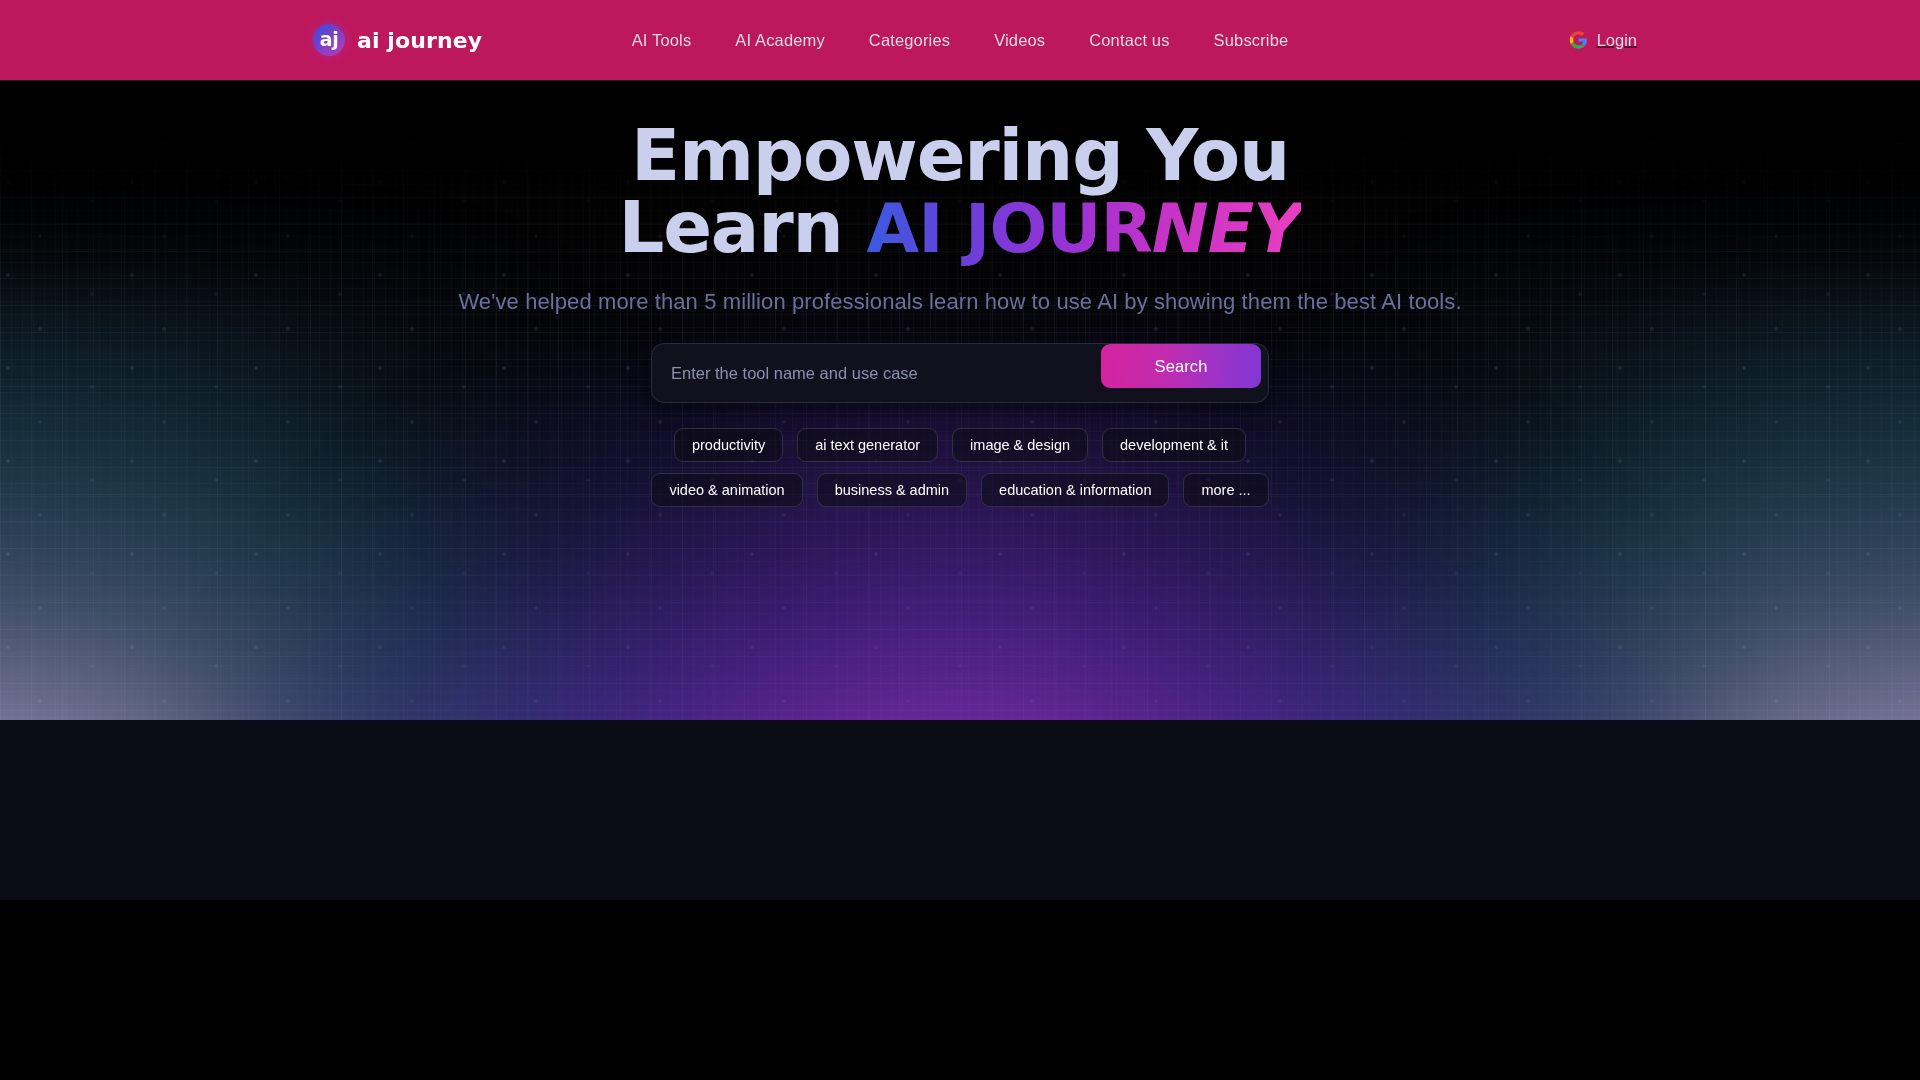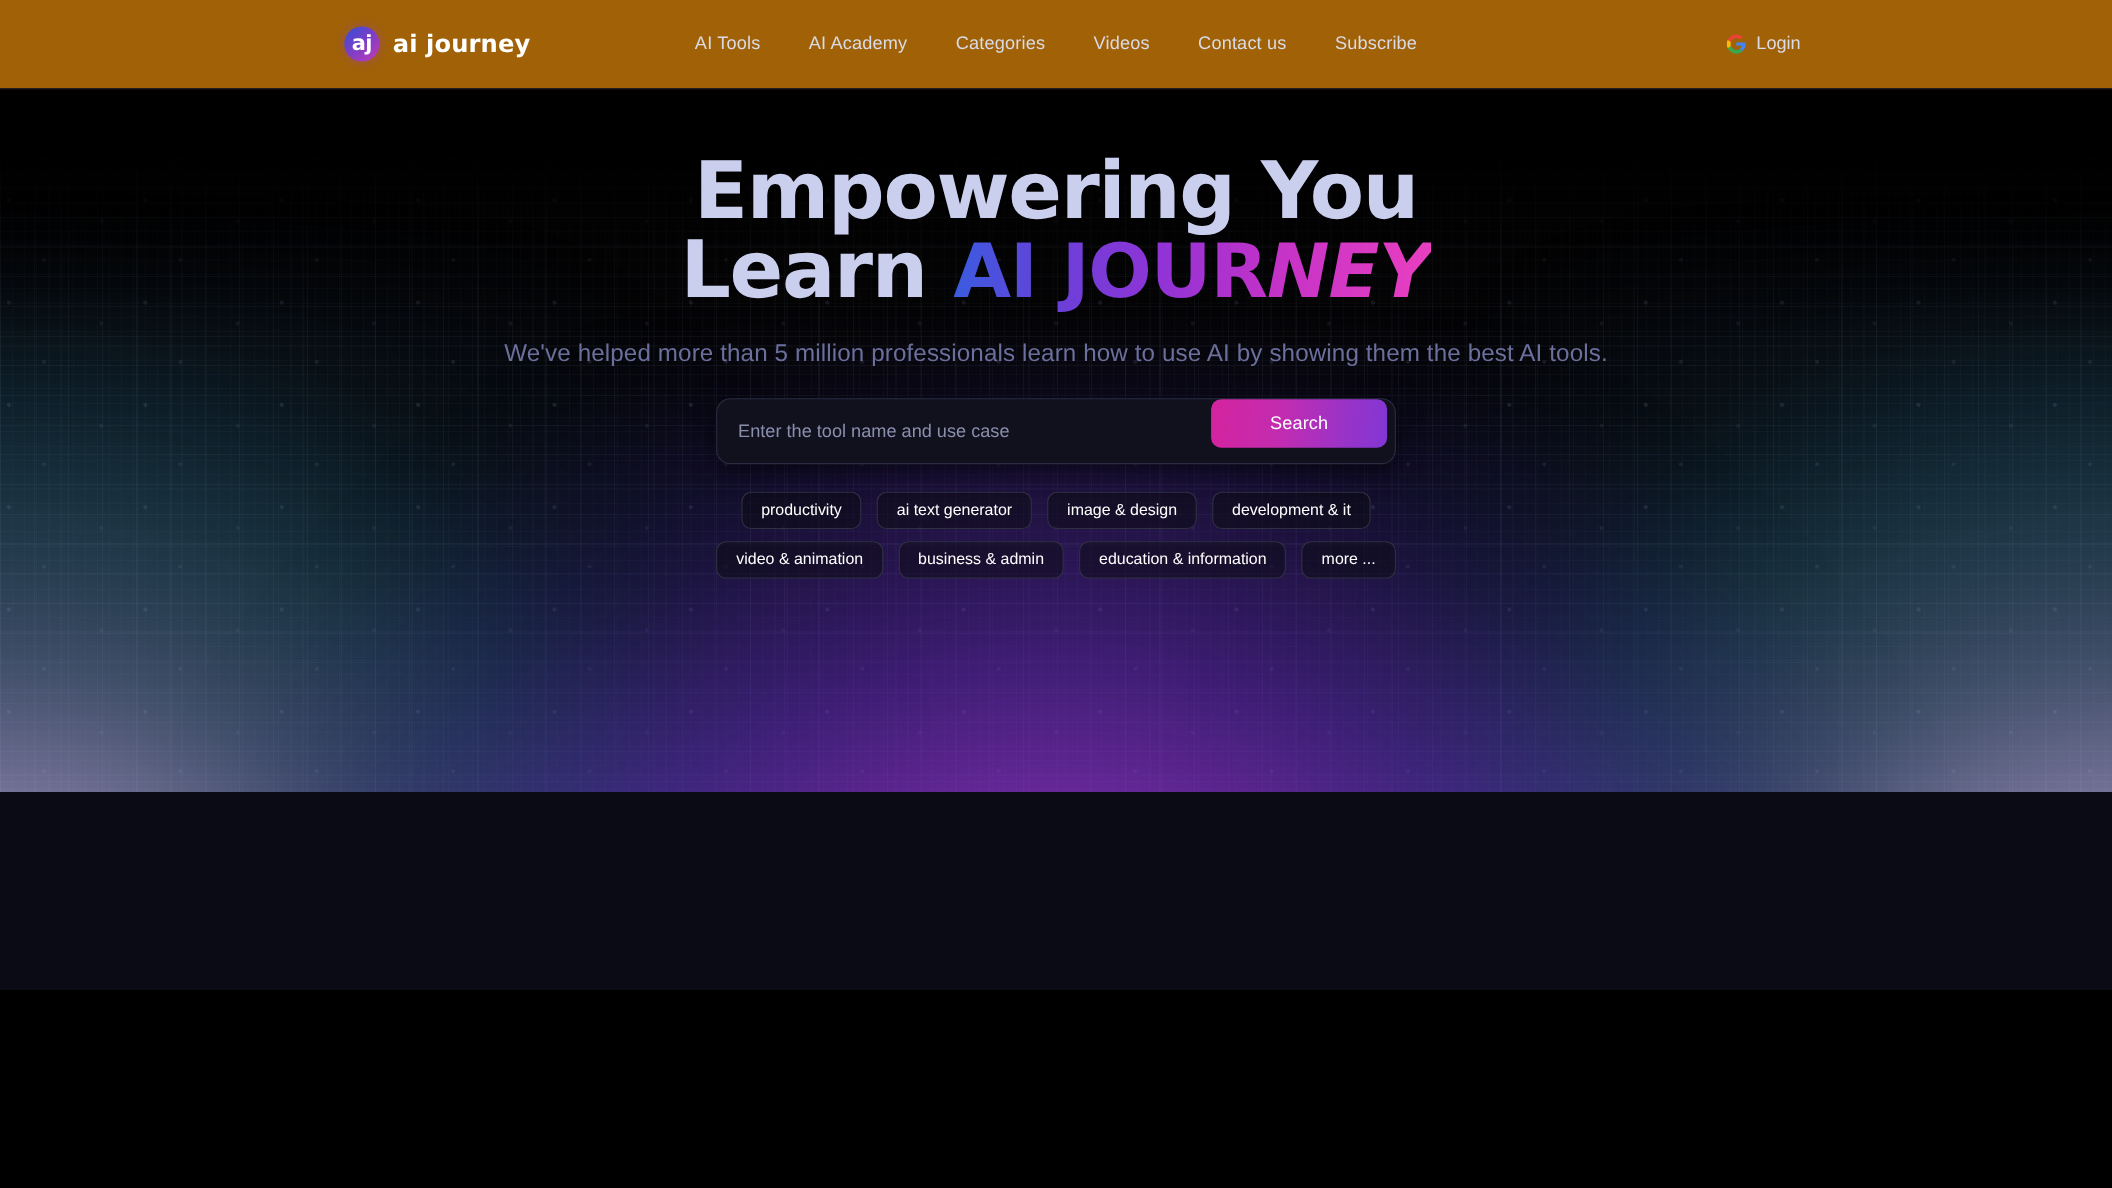--- a/index.html
+++ b/index.html
@@ -8,21 +8,21 @@
     width:1920px; height:1080px;
     background:#000;
     font-family:"Liberation Sans", sans-serif;
     overflow:hidden;
   }
 
   
   #header{
     position:absolute; top:0; left:0;
     width:1920px; height:81px;
-    background:#a16207;
+    background:#be185d;
     border-bottom:1px solid #1e1e24;
     display:flex; align-items:center;
     z-index:60;
   }
   #brand{
     position:absolute; left:313px; top:50%;
     transform:translateY(-50%);
     display:flex; align-items:center; gap:12px;
     cursor:pointer;
   }
@@ -55,20 +55,21 @@
     font-size:16.5px; color:#d9dbe6;
     padding:6px 22px; cursor:pointer;
     letter-spacing:.15px;
   }
 
   #login{
     position:absolute; right:283px; top:50%;
     transform:translateY(-50%);
     display:flex; align-items:center; gap:9px;
     cursor:pointer;
+    text-decoration:underline;
   }
   #login-label{ font-size:16.5px; color:#d9dbe6; }
 
   
   #hero{
     position:absolute; top:81px; left:0;
     width:1920px; height:819px;
     background:#050507;
     overflow:hidden;
     z-index:10;
@@ -192,21 +193,21 @@
     background:#0a0b14;
     z-index:50;
   }
 
   
   #hero-content{
     position:absolute; inset:0; z-index:20;
     display:flex; flex-direction:column; align-items:center;
   }
   #title{
-    margin-top:56px;
+    margin-top:38px;
     text-align:center;
     color:#cbcfee;
     font-size:72px;
     font-weight:700;
     line-height:1.0;
     letter-spacing:-1.2px;
     font-family:"DejaVu Sans", sans-serif;
   }
   #title .line{ display:block; white-space:nowrap; }
   #line2{ display:flex; align-items:baseline; justify-content:center; }

